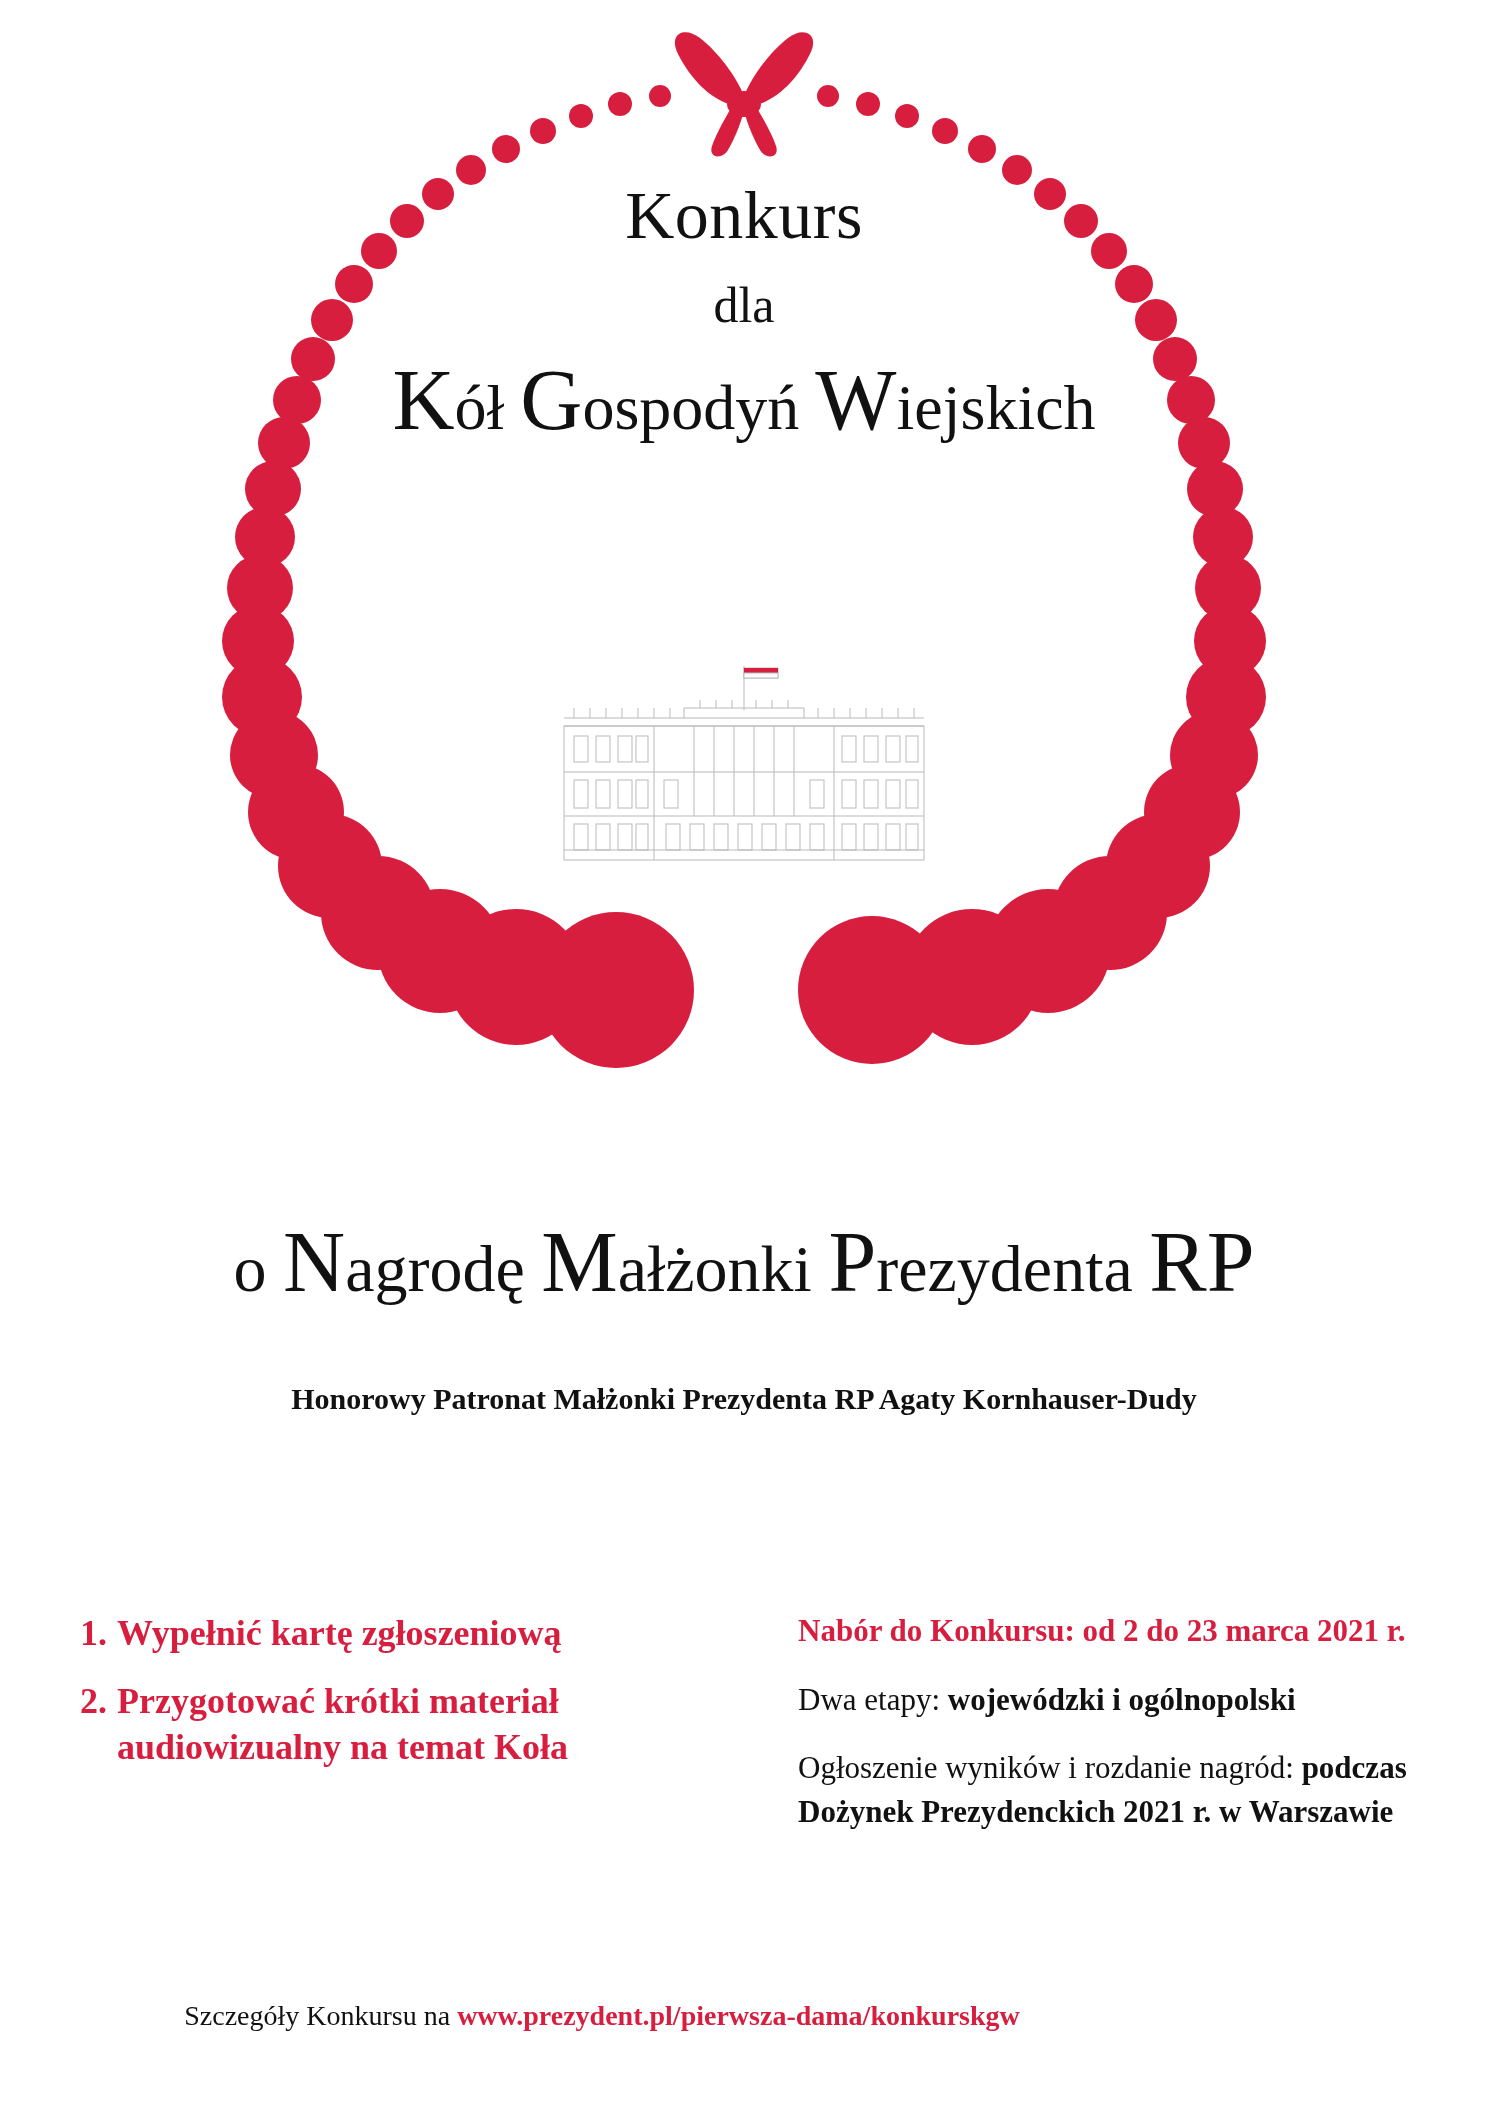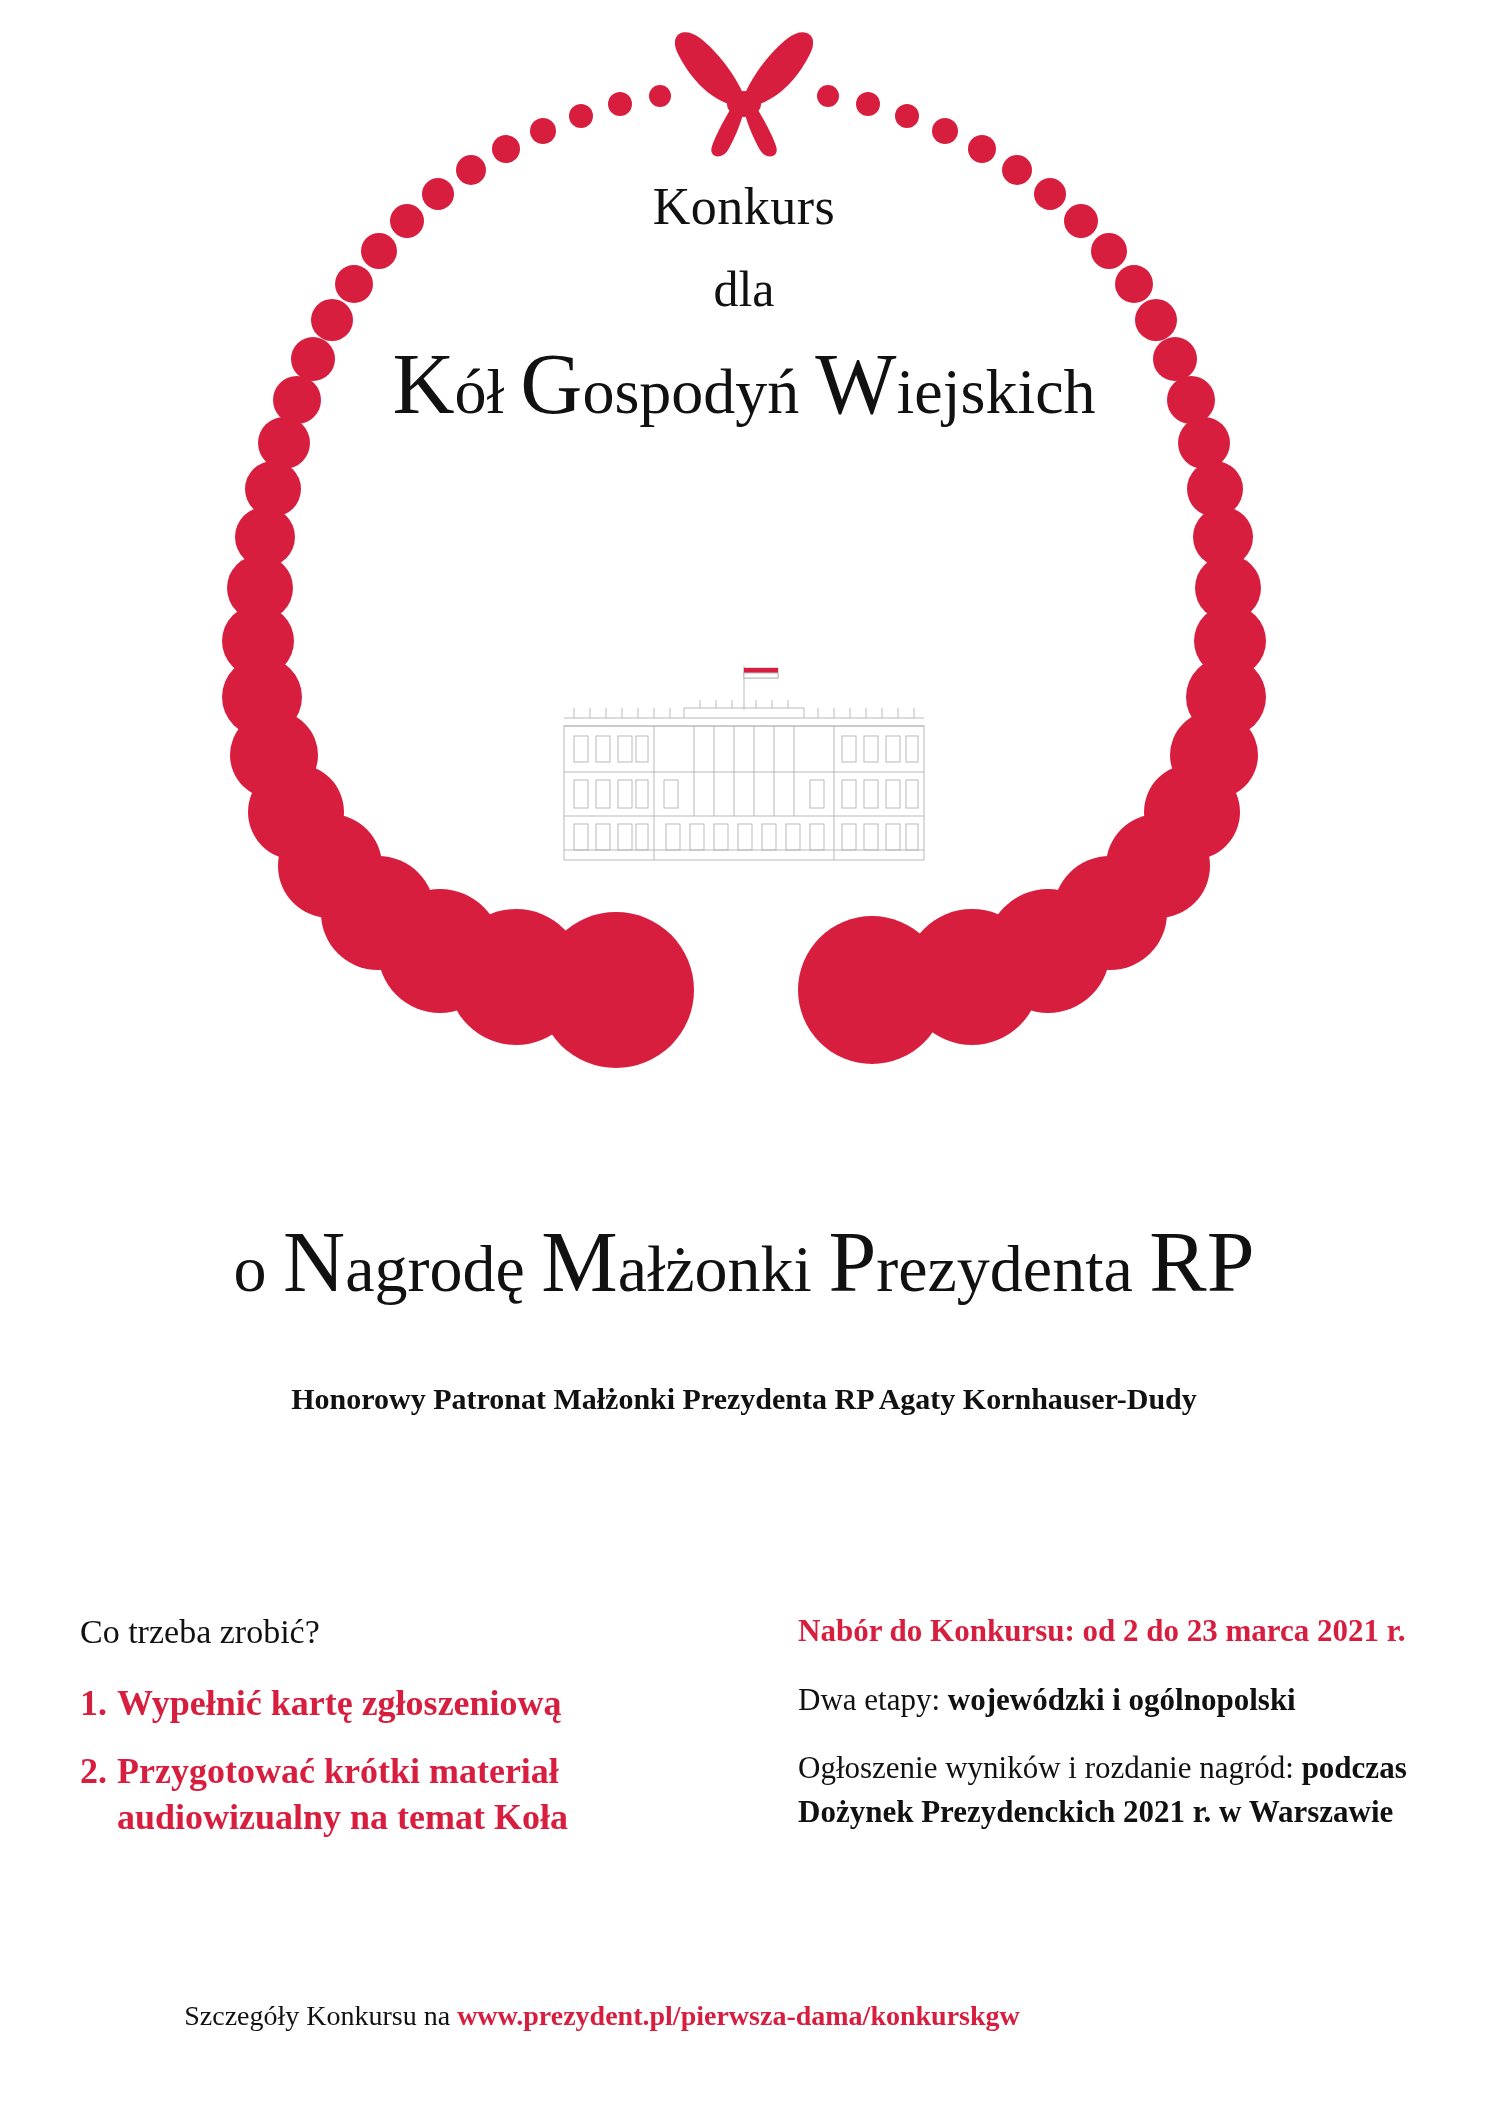--- a/index.html
+++ b/index.html
@@ -39,21 +39,21 @@
 
   .title-block {
     position: absolute;
     left: 0;
     top: 180px;
     width: 1488px;
     text-align: center;
     z-index: 4;
   }
   .t-konkurs {
-    font-size: 52px;
+    font-size: 68px;
     line-height: 1.05;
     letter-spacing: 0.5px;
   }
   .t-dla {
     font-size: 50px;
     line-height: 1.6;
     margin-top: 14px;
   }
   .t-kgw {
     margin-top: 8px;
@@ -369,21 +369,20 @@
 
   <div class="prize-line"><span>o </span><span class="cap">N</span><span>agrodę </span><span class="cap">M</span><span>ałżonki </span><span class="cap">P</span><span>rezydenta </span><span class="cap">RP</span></div>
 
   <div class="org-block">
     <div class="patron-line">Honorowy Patronat Małżonki Prezydenta RP Agaty Kornhauser-Dudy</div>
   </div>
 
   <div class="columns">
 
     <div class="col-left">
-      <div class="ask">Co trzeba zrobić?</div>
 
       <div class="step">
         <span class="num">1.</span>
         <span class="txt">Wypełnić kartę zgłoszeniową</span>
       </div>
 
       <div class="step">
         <span class="num">2.</span>
         <span class="txt">Przygotować krótki materiał audiowizualny na temat Koła</span>
       </div>

